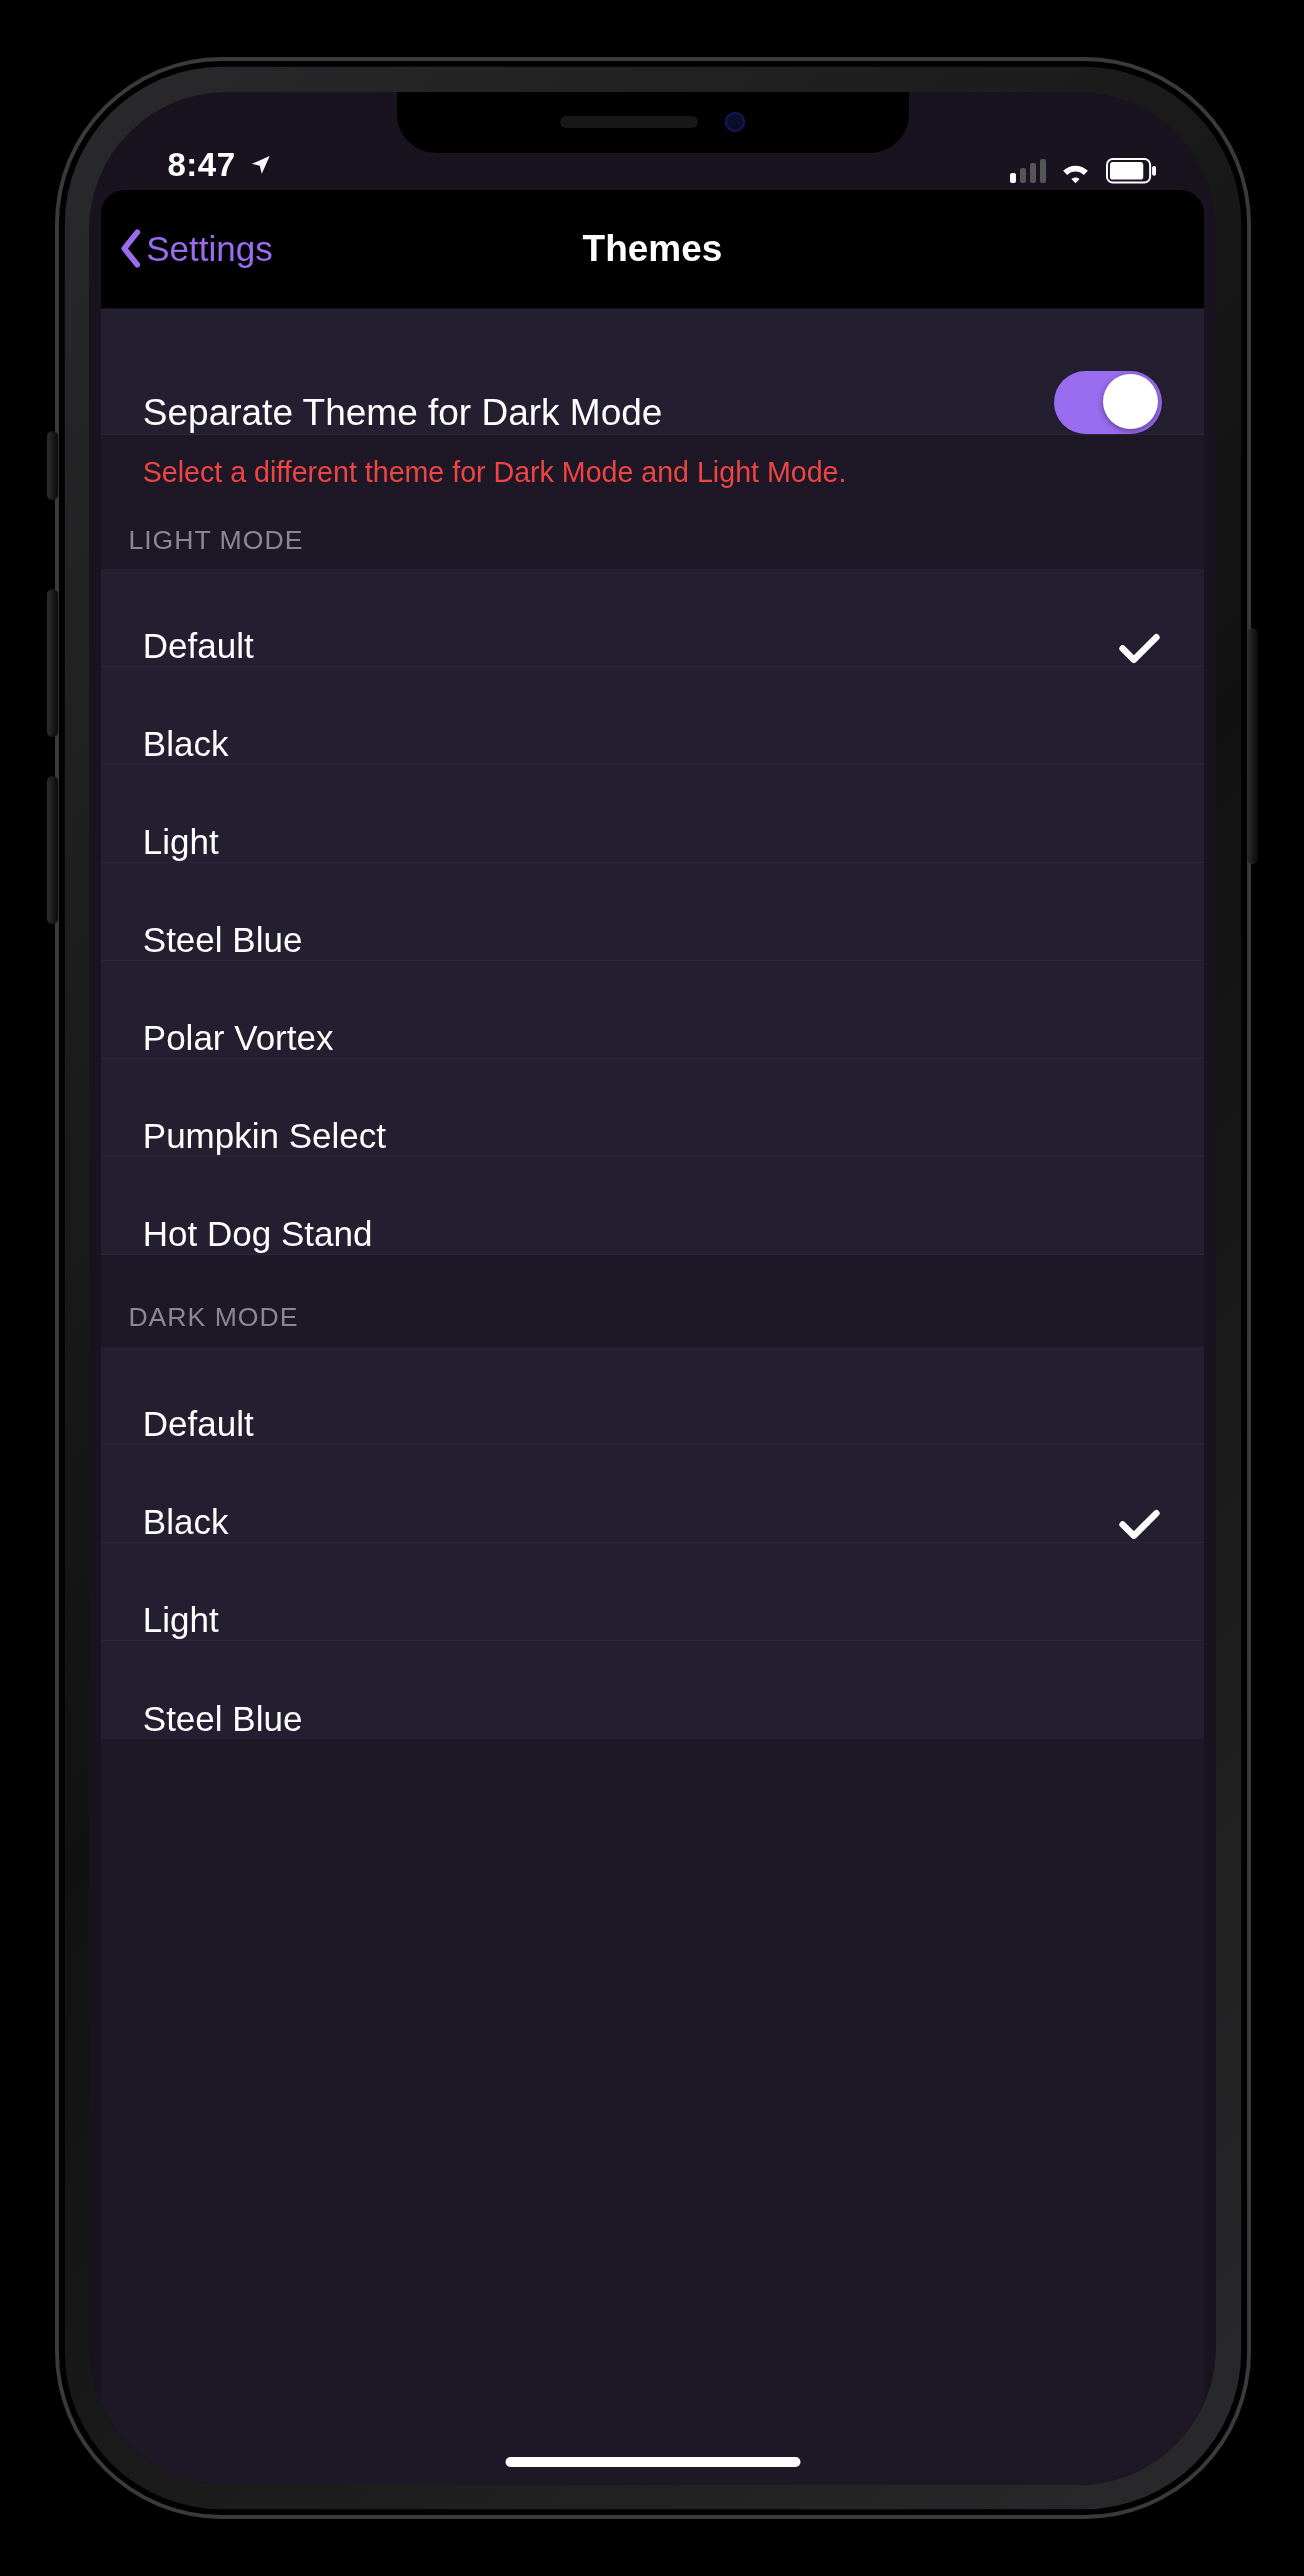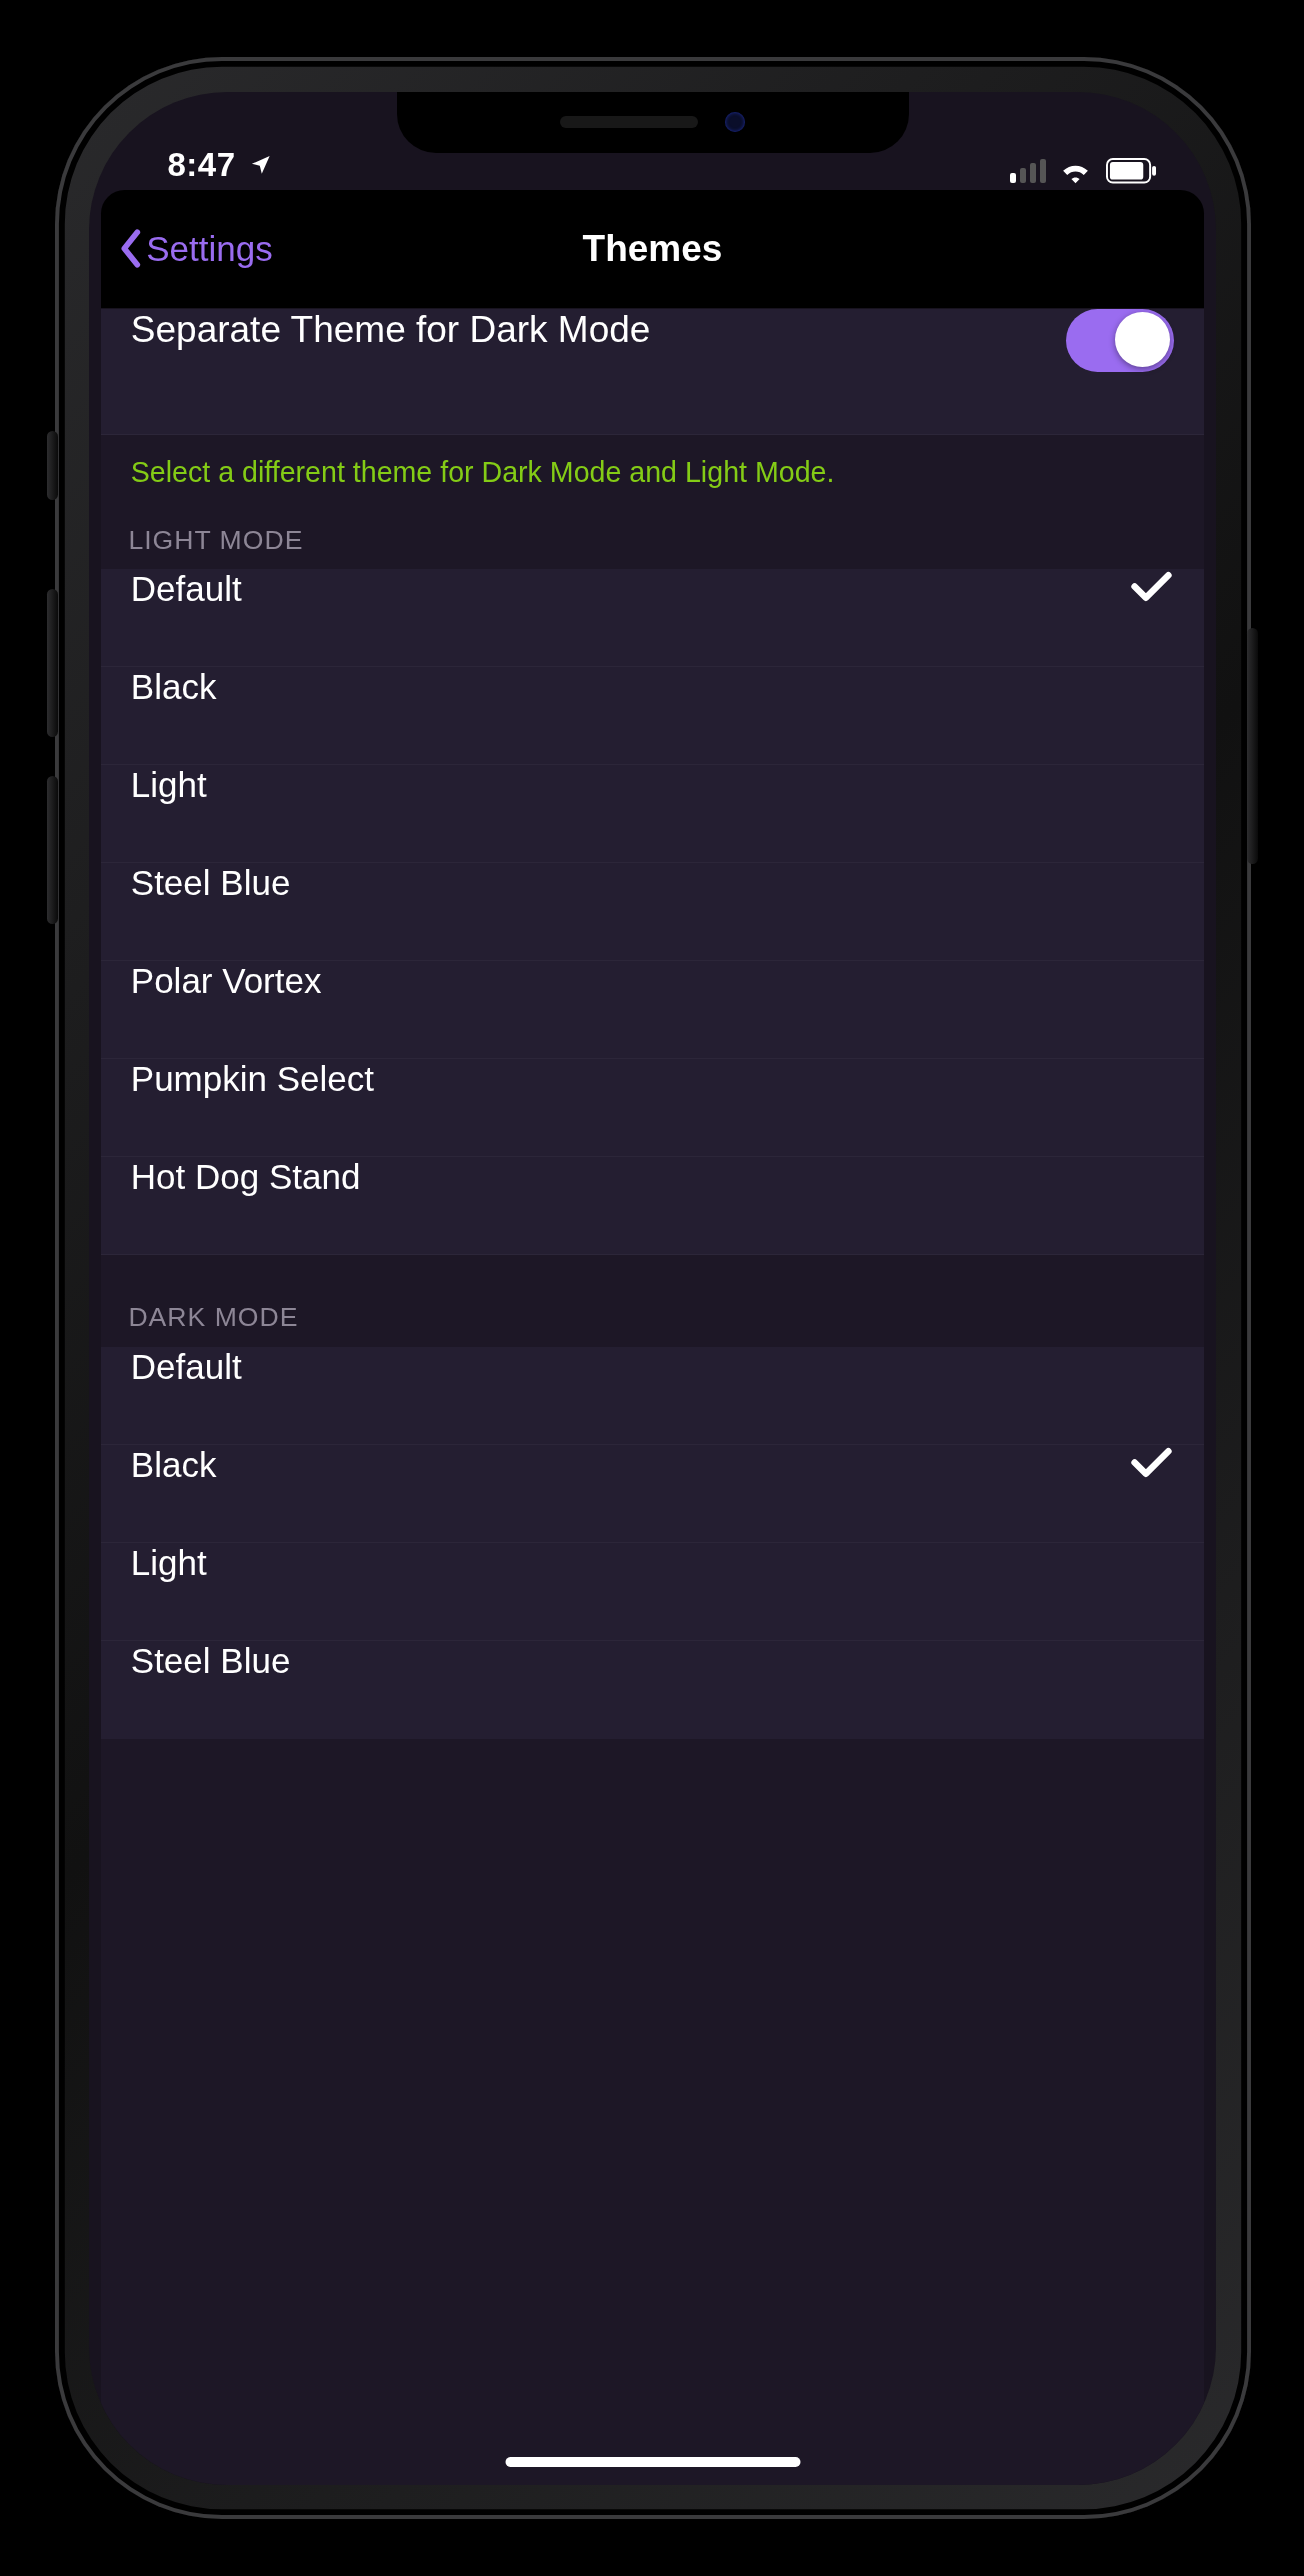--- a/index.html
+++ b/index.html
@@ -106,32 +106,32 @@
   .content {
     position:absolute;
     top: 217px; bottom:0; left:0; right:0;
     margin: 0 11.8px;
     overflow:hidden;
     background:#1d1726;
   }
   .row {
     min-height: 98px;
     background:#241e31;
-    display:flex; align-items:flex-start;
-    padding: 0 30px;
+    display:flex; align-items:flex-end;
+    padding: 0 42px;
     color:#fff; font-size:35px;
     border-bottom:1px solid rgba(255,255,255,.04);
     gap:36px;
   }
   .row.toggle-row { min-height:126px; font-size:37px; }
   .row:last-child { border-bottom:none; }
   .row .label { flex:1; }
   .row.footer {
     background:transparent;
-    color:#84cc16;
+    color:#ef4444;
     font-size:28.6px;
     min-height:auto;
     padding-top:21.7px; padding-bottom:9.8px;
     border:none;
   }
   .section-header {
     background:transparent;
     color:#8d8696;
     font-size:26.6px;
     letter-spacing:1px;

